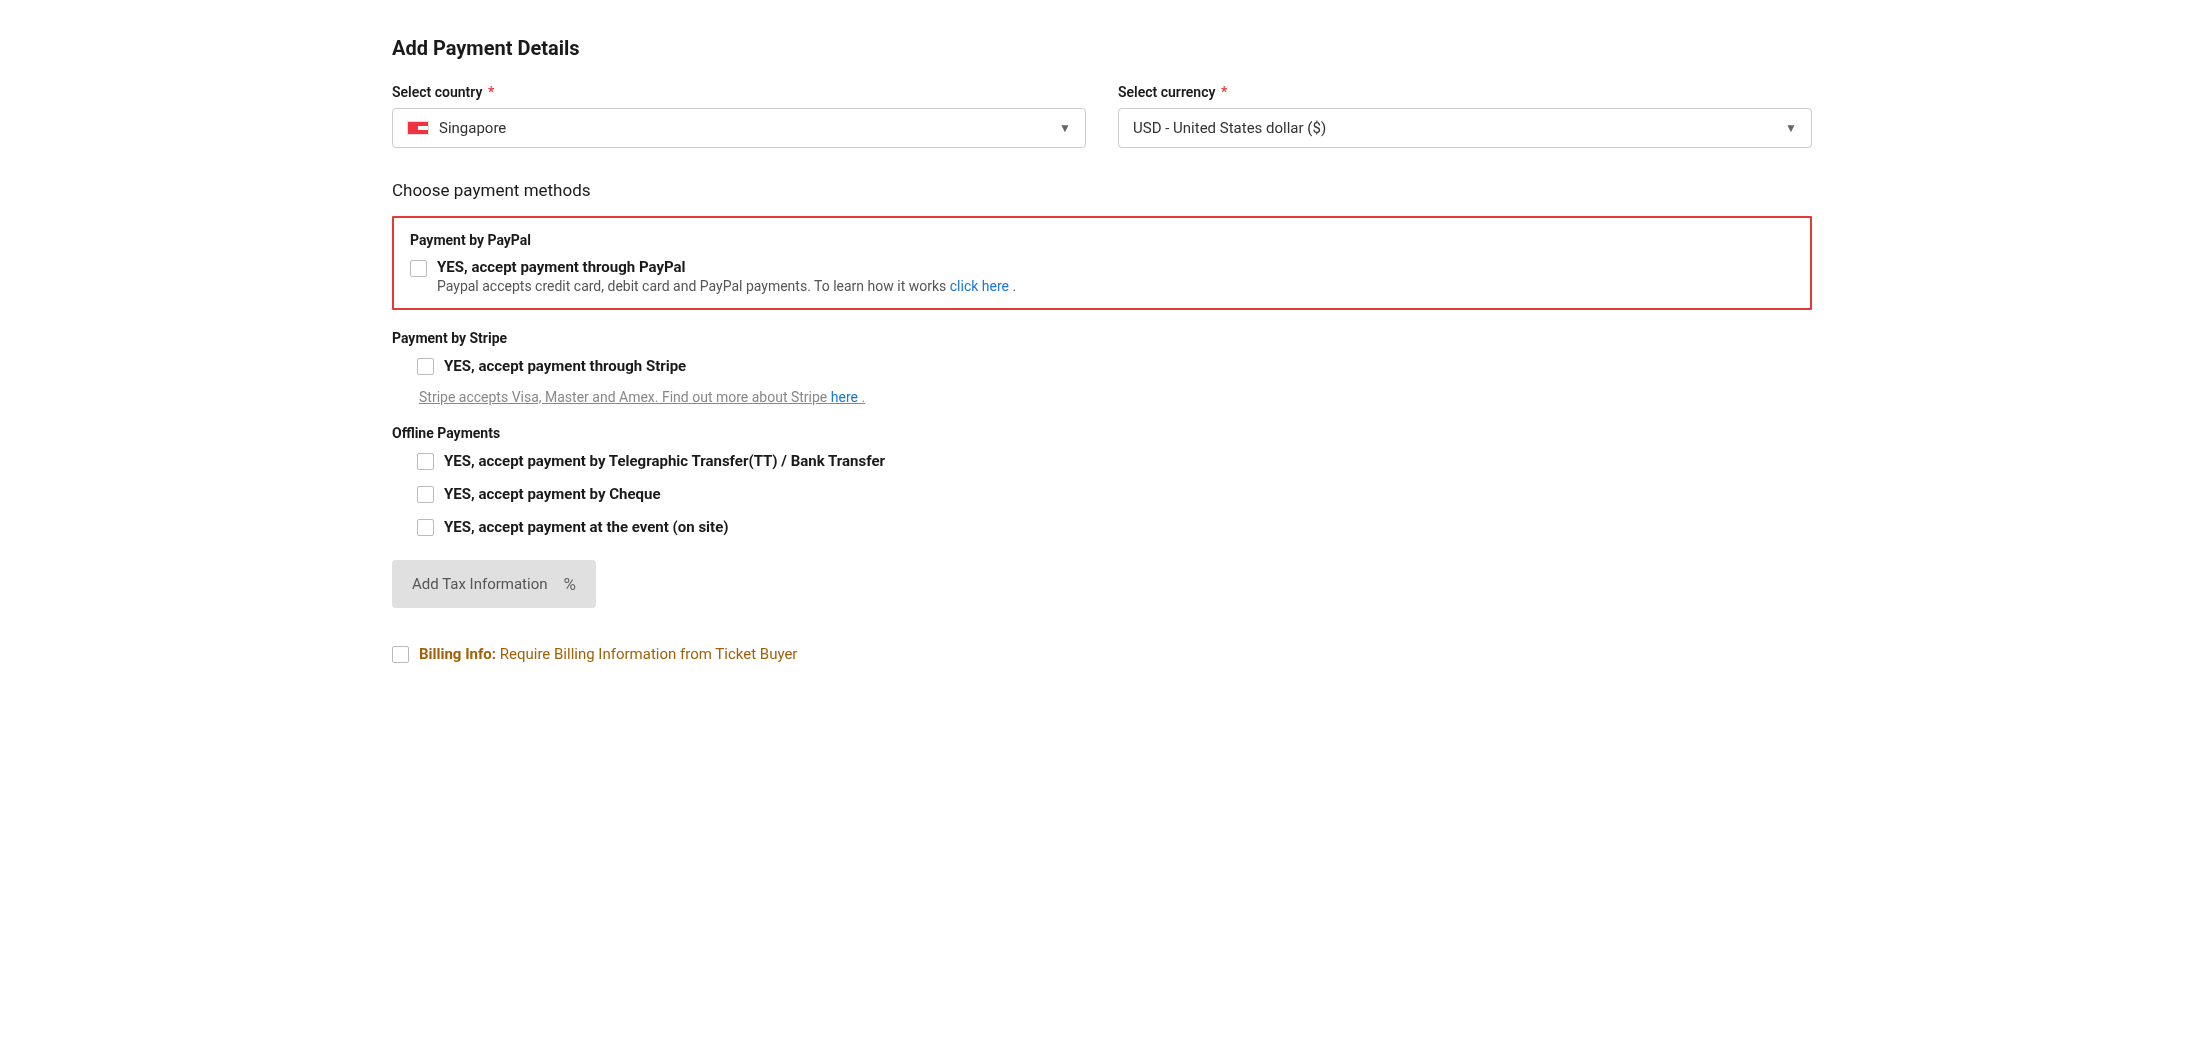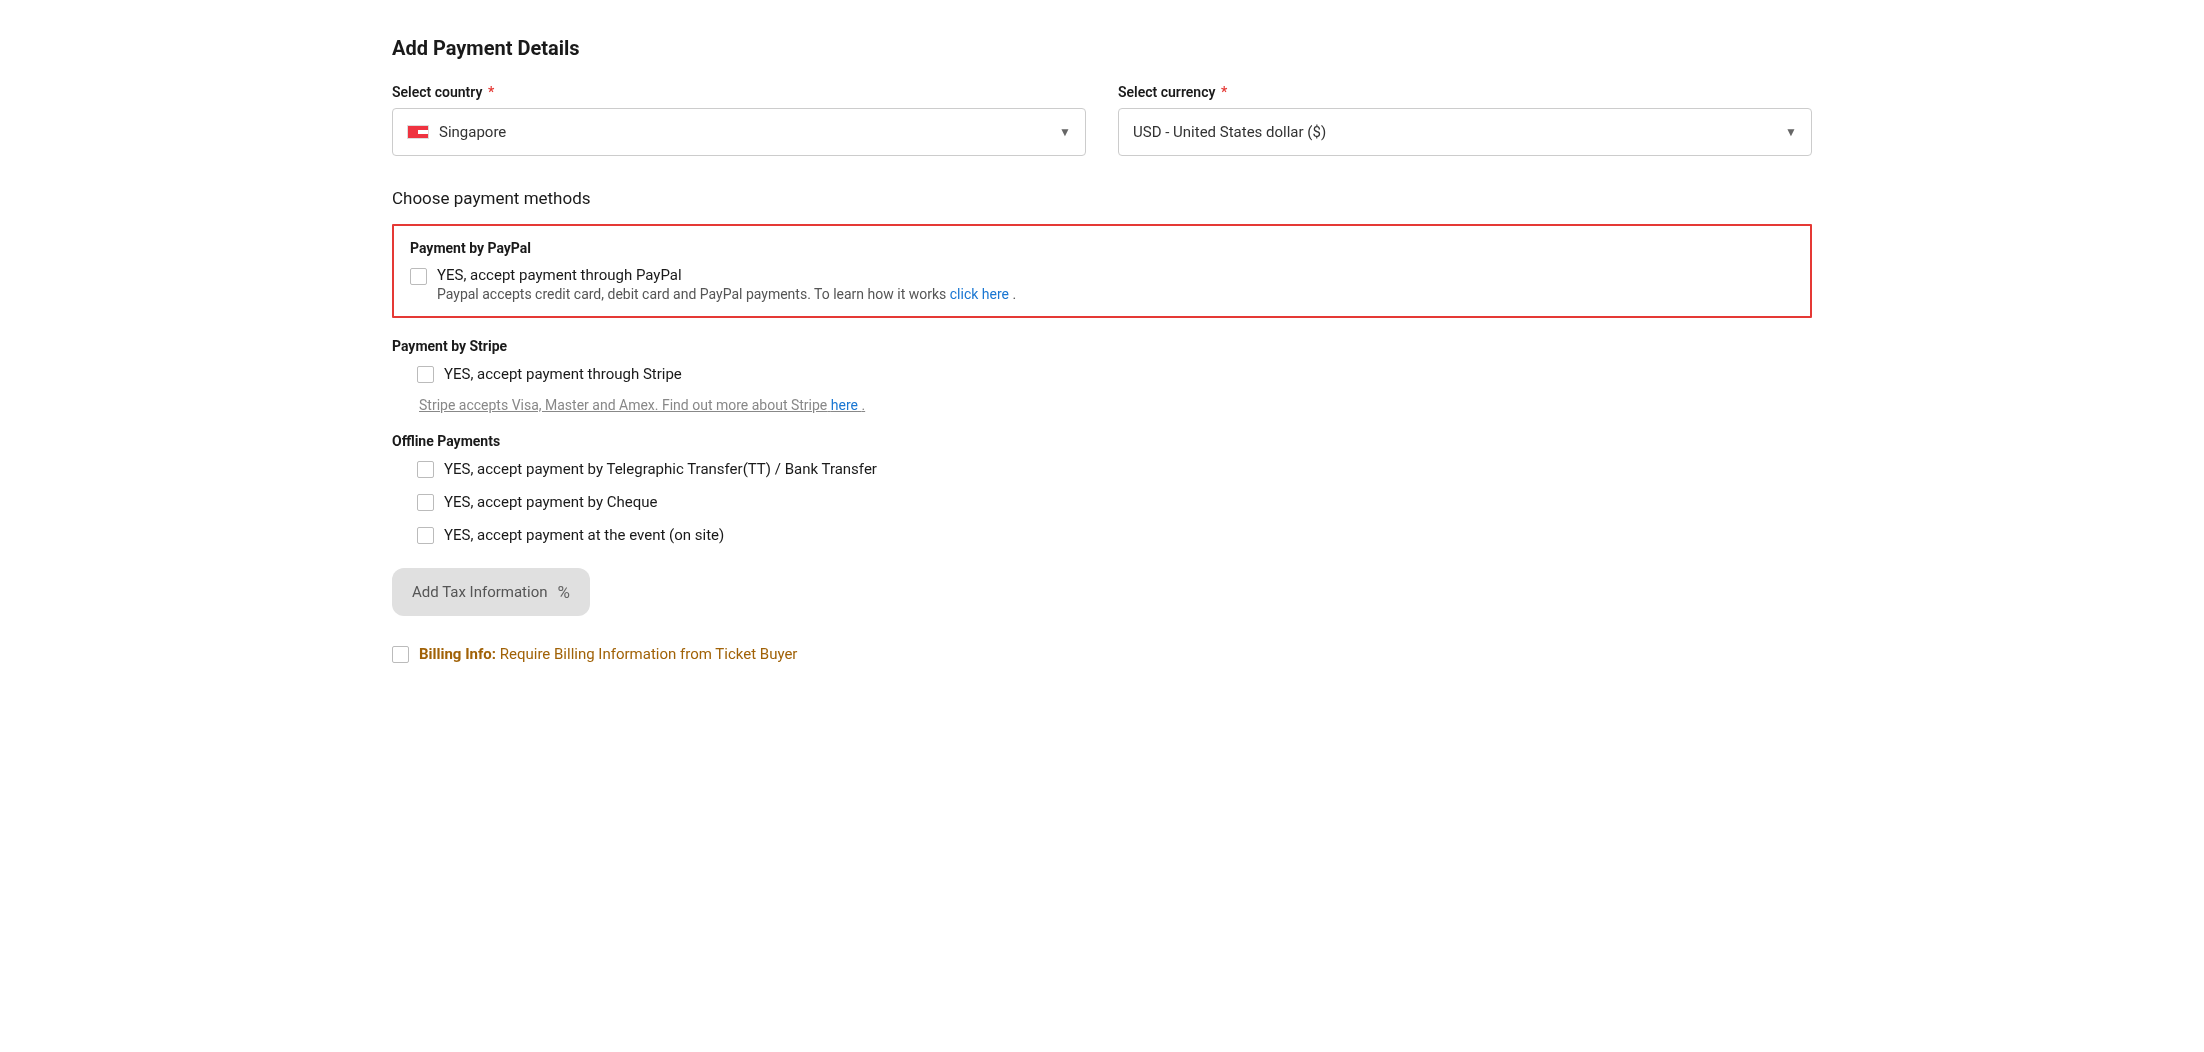--- a/index.html
+++ b/index.html
@@ -52,21 +52,21 @@
     }
 
     .select-wrapper {
       position: relative;
       border: 1px solid #ccc;
       border-radius: 4px;
       background: #fff;
       display: flex;
       align-items: center;
       padding: 0 14px;
-      height: 48px;
+      height: 40px;
       cursor: pointer;
     }
 
     .select-wrapper .flag {
       width: 22px;
       height: 14px;
       margin-right: 10px;
       flex-shrink: 0;
       background: linear-gradient(to bottom, #EF3340 33%, #fff 33%, #fff 66%, #EF3340 66%);
       border: 1px solid #ddd;
@@ -139,21 +139,21 @@
     }
 
     .checkbox-label-group {
       display: flex;
       flex-direction: column;
     }
 
     .checkbox-main-label {
       font-size: 15px;
       color: #1a1a1a;
-      font-weight: 400;
+      font-weight: 700;
     }
 
     .checkbox-sub-label {
       font-size: 14px;
       color: #555;
       margin-top: 2px;
     }
 
     .link-text {
       color: #1976d2;
@@ -182,29 +182,29 @@
       display: flex;
       align-items: center;
       gap: 10px;
       margin-bottom: 14px;
       padding-left: 25px;
     }
 
     .add-tax-button {
       display: inline-flex;
       align-items: center;
-      gap: 10px;
+      gap: 16px;
       background: #e0e0e0;
       border: none;
-      border-radius: 12px;
+      border-radius: 4px;
       padding: 14px 20px;
       font-size: 15px;
       color: #555;
       cursor: pointer;
-      margin-bottom: 28px;
+      margin-bottom: 36px;
       font-weight: 400;
     }
 
     .percent-icon {
       font-size: 17px;
       color: #666;
     }
 
     .billing-row {
       display: flex;

